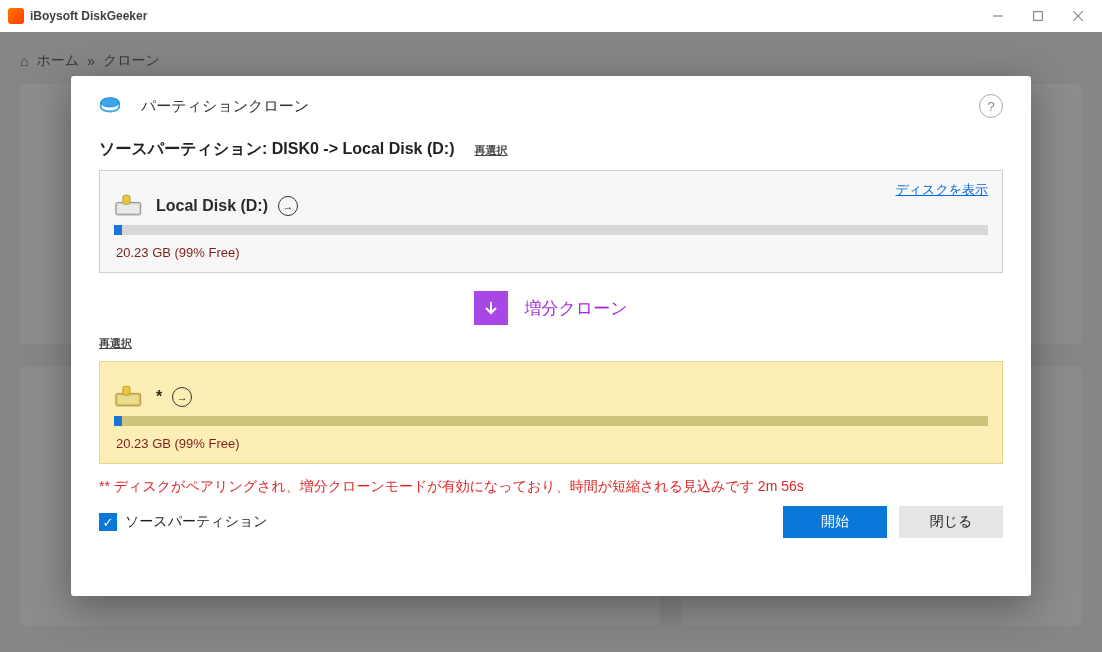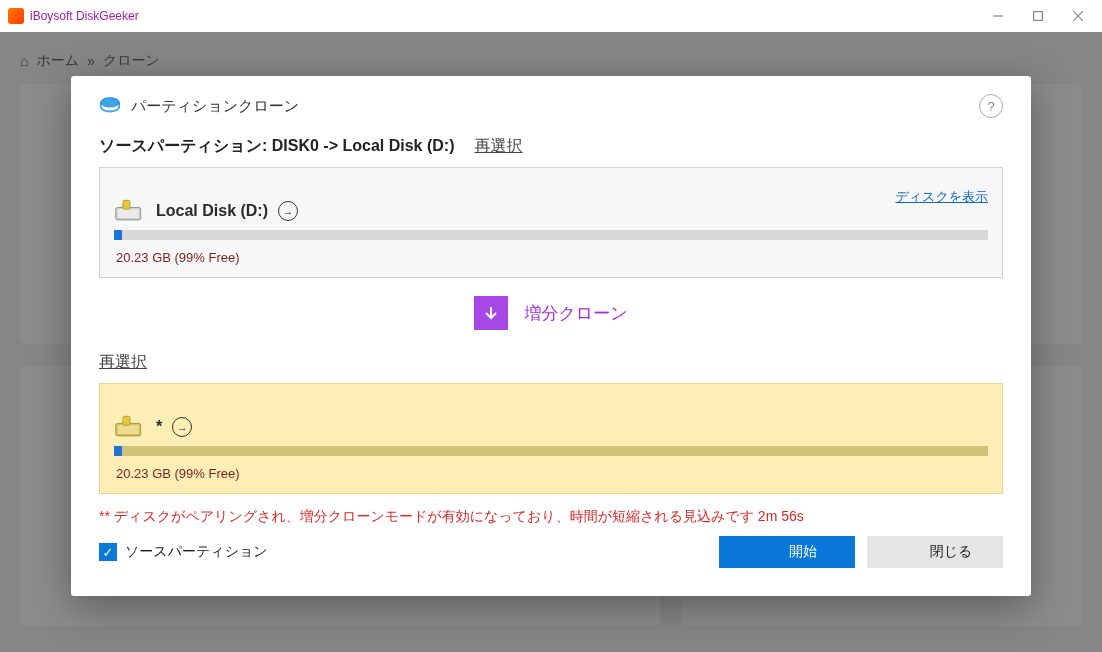--- a/index.html
+++ b/index.html
@@ -11,21 +11,22 @@
     background: #fff;
     overflow: hidden;
   }
   .titlebar {
     height: 32px;
     display: flex;
     align-items: center;
     border-bottom: 4px solid #737373;
     padding: 0 4px 0 8px;
     font-size: 12px;
-    color: #a21caf;
+    color: #404040;
+    font-weight: bold;
   }
   .titlebar .app-icon {
     width: 16px; height: 16px;
     background: linear-gradient(135deg,#ff7a00,#ff3800);
     border-radius: 3px;
     margin-right: 6px;
   }
   .titlebar .space { flex: 1; }
   .winbtn {
     width: 40px; height: 28px;
@@ -77,21 +78,21 @@
     border-radius: 3px;
     box-shadow: 0 10px 40px rgba(0,0,0,0.35);
     padding: 14px 28px 24px;
     height: 520px;
     box-sizing: border-box;
     position: relative;
   }
   .dlg-header {
     display: flex;
     align-items: center;
-    gap: 10px;
+    gap: 20px;
     margin-bottom: 18px;
     margin-top:4px;
   }
   .disk-icon {
     width: 22px; height: 22px;
   }
   .dlg-title { font-size: 15px; color: #333; }
   .help-btn {
     margin-left: auto;
     width: 22px; height: 22px;
@@ -104,52 +105,53 @@
   .section-label {
     font-size: 16px;
     font-weight: 600;
     color: #222;
     display: flex;
     align-items: baseline;
     gap: 20px;
     margin-bottom: 10px;
   }
   .reselect {
-    font-size: 16px;
-    font-weight: 400;
+    font-size: 11px;
+    font-weight: 700;
     color: #444;
     text-decoration: underline;
+    margin-top: 7px;
   }
   .panel {
     border: 1px solid #d0d0d0;
     background: #f7f7f7;
     padding: 10px 14px 12px;
     position: relative;
   }
   .panel.target {
     background: #fdeeb5;
     border-color: #e6d690;
   }
   .show-disk {
     position: absolute;
     right: 14px;
-    top: 20px;
+    top: 10px;
     color: #0a66d8;
     font-size: 13px;
     text-decoration: underline;
   }
   .disk-row {
     display: flex;
     align-items: center;
     gap: 10px;
     font-weight: 600;
     font-size: 16px;
     color: #2a2a2a;
     margin-bottom: 6px;
-    margin-top:20px;
+    margin-top:12px;
   }
   .disk-row .drv-icon {
     width: 32px; height: 26px;
   }
   .arrow-circle {
     width: 18px; height: 18px;
     border: 1.4px solid #333;
     border-radius: 50%;
     display: inline-flex;
     align-items: center;
@@ -173,21 +175,21 @@
   .stat {
     font-size: 13px;
     color: #7f1d1d;
     margin-left: 2px;
   }
   .clone-mode {
     display:flex;
     align-items:center;
     justify-content:center;
     gap: 16px;
-    margin: 18px 0 22px;
+    margin: 18px 0 4px;
   }
   .mode-box {
     width: 34px; height: 34px;
     background: #a748e6;
     display:flex; align-items:center; justify-content:center;
     color:#fff;
   }
   .mode-label {
     color: #a22ae0;
     font-size: 17px;
@@ -218,21 +220,20 @@
   }
   .btns {
     margin-left:auto;
     display:flex;
     gap:12px;
   }
   .btn {
     width: 104px; height: 32px;
     display:flex; align-items:center; justify-content:center;
     font-size:14px;
-    padding-left:32px;
   }
   .btn-primary {
     background: #0a78d8;
     color:#fff;
   }
   .btn-secondary {
     background: #e5e5e5;
     color:#222;
   }
 </style>

